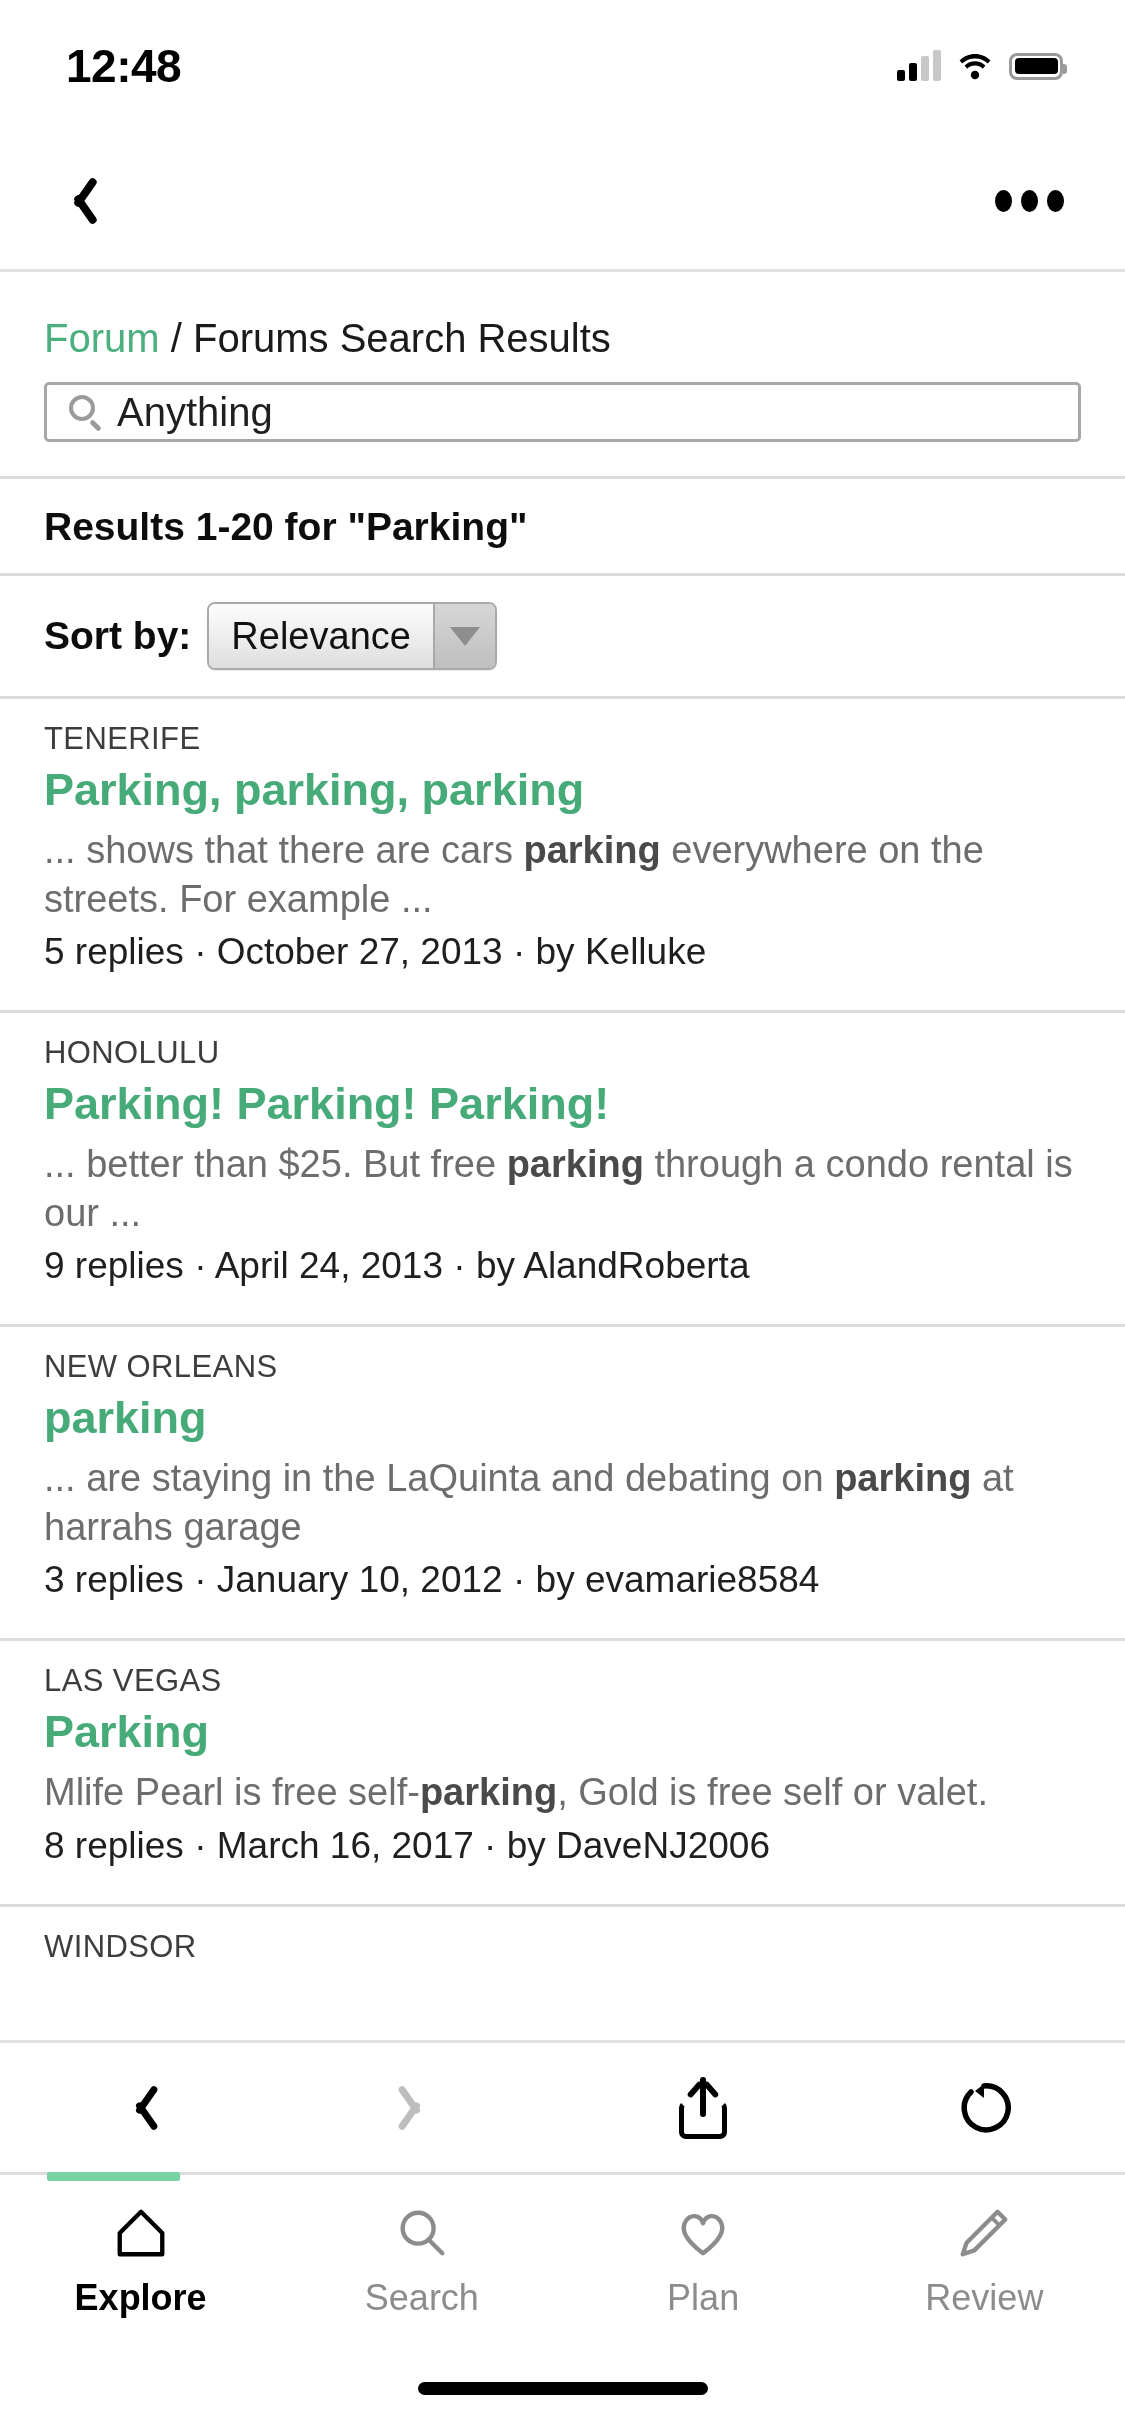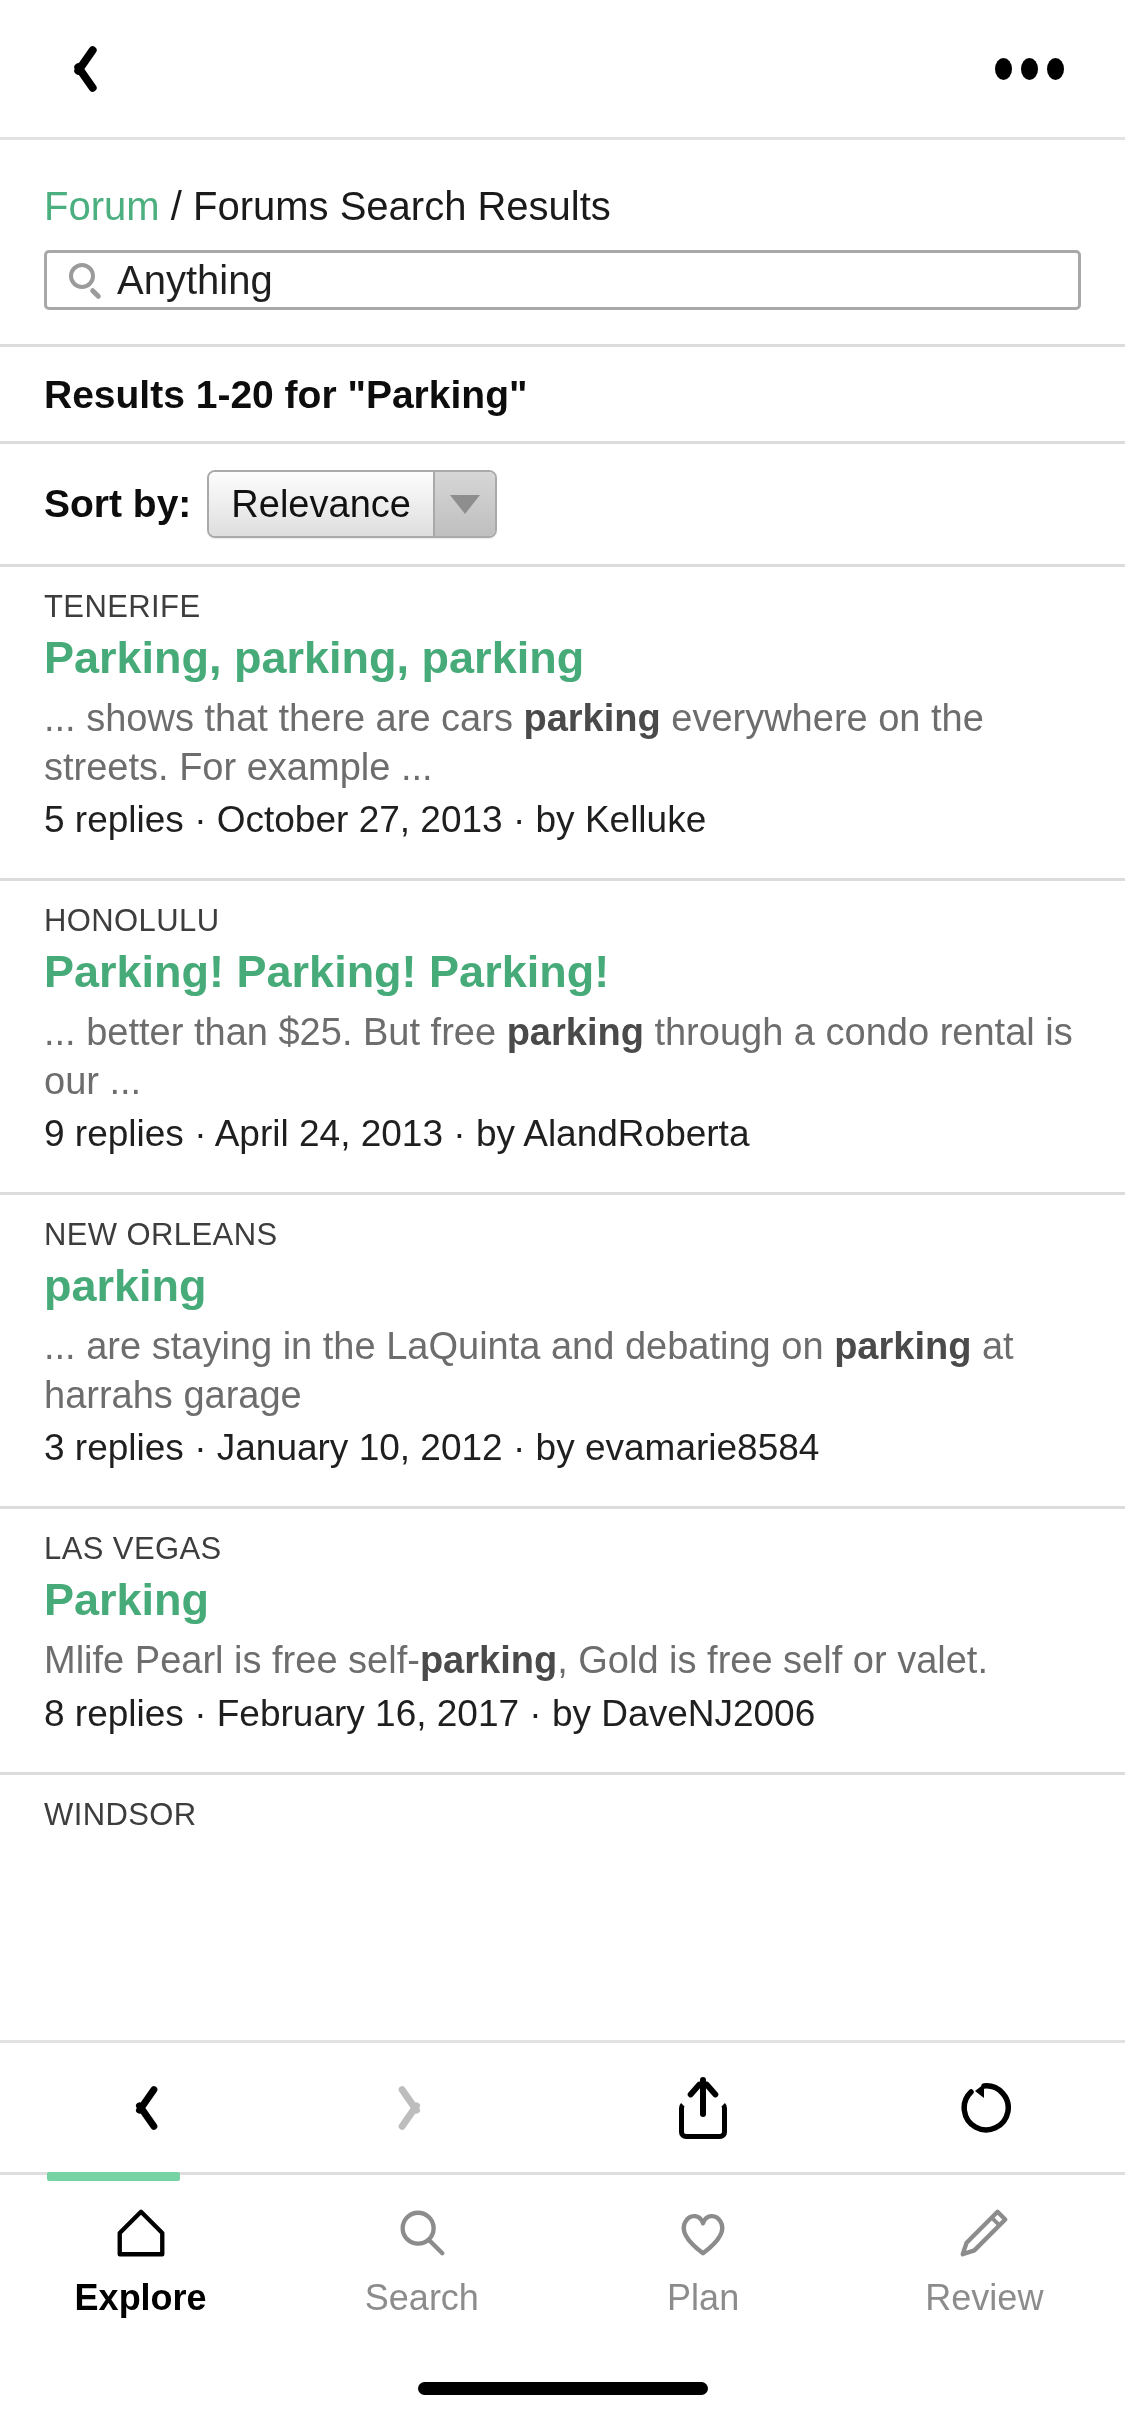--- a/index.html
+++ b/index.html
@@ -141,20 +141,41 @@
   .tab.active .tlabel { color:#000; font-weight:700; }
 
   .homebar { flex:0 0 64px; display:flex; align-items:flex-start; justify-content:center; }
   .homebar .bar { width:290px; height:13px; background:#000; border-radius:7px; margin-top:10px; }
 </style>
 </head>
 <body>
 
 <div class="phone">
 
+  <div class="statusbar">
+    <div class="status-time">12:48</div>
+    <div class="status-right">
+      <div class="sig">
+          <i></i>
+          <i></i>
+          <i></i>
+          <i></i>
+        </div>
+      <div class="wifi">
+        <svg viewBox="0 0 36 28" width="36" height="28" aria-hidden="true">
+          <path d="M18 6.5c5 0 9.5 1.9 12.8 5.1l2.6-3.2C29.4 4.3 24 2 18 2S6.6 4.3 2.6 8.4l2.6 3.2C8.5 8.4 13 6.5 18 6.5z" fill="#000"></path>
+          <path d="M18 13.5c3 0 5.8 1.2 7.8 3.2l2.6-3.2C25.7 10.7 22 9.2 18 9.2s-7.7 1.5-10.4 4.3l2.6 3.2c2-2 4.8-3.2 7.8-3.2z" fill="#000"></path>
+          <circle cx="18" cy="23" r="4.2" fill="#000"></circle>
+        </svg>
+      </div>
+      <div class="batt">
+          <div class="fill"></div>
+        </div>
+    </div>
+  </div>
 
   <div class="topnav">
     <div class="nav-btn">
       <div class="chev-back"></div>
     </div>
     <div class="nav-btn">
       <div class="ellipsis">
           <span></span>
           <span></span>
           <span></span>
@@ -214,21 +235,21 @@
         <div class="loc">NEW ORLEANS</div>
         <div class="rt">parking</div>
         <div class="snip"><span>... are staying in the LaQuinta and debating on </span><b>parking</b><span> at harrahs garage</span></div>
         <div class="meta">3 replies · January 10, 2012 · by evamarie8584</div>
       </div>
 
       <div class="result">
         <div class="loc">LAS VEGAS</div>
         <div class="rt">Parking</div>
         <div class="snip"><span>Mlife Pearl is free self-</span><b>parking</b><span>, Gold is free self or valet.</span></div>
-        <div class="meta">8 replies · February 16, 2017 · by DaveNJ2006</div>
+        <div class="meta">8 replies · March 16, 2017 · by DaveNJ2006</div>
       </div>
 
       <div class="result clipped">
         <div class="loc">WINDSOR</div>
         <div class="rt"></div>
       </div>
 
     </div>
   </div>
 

